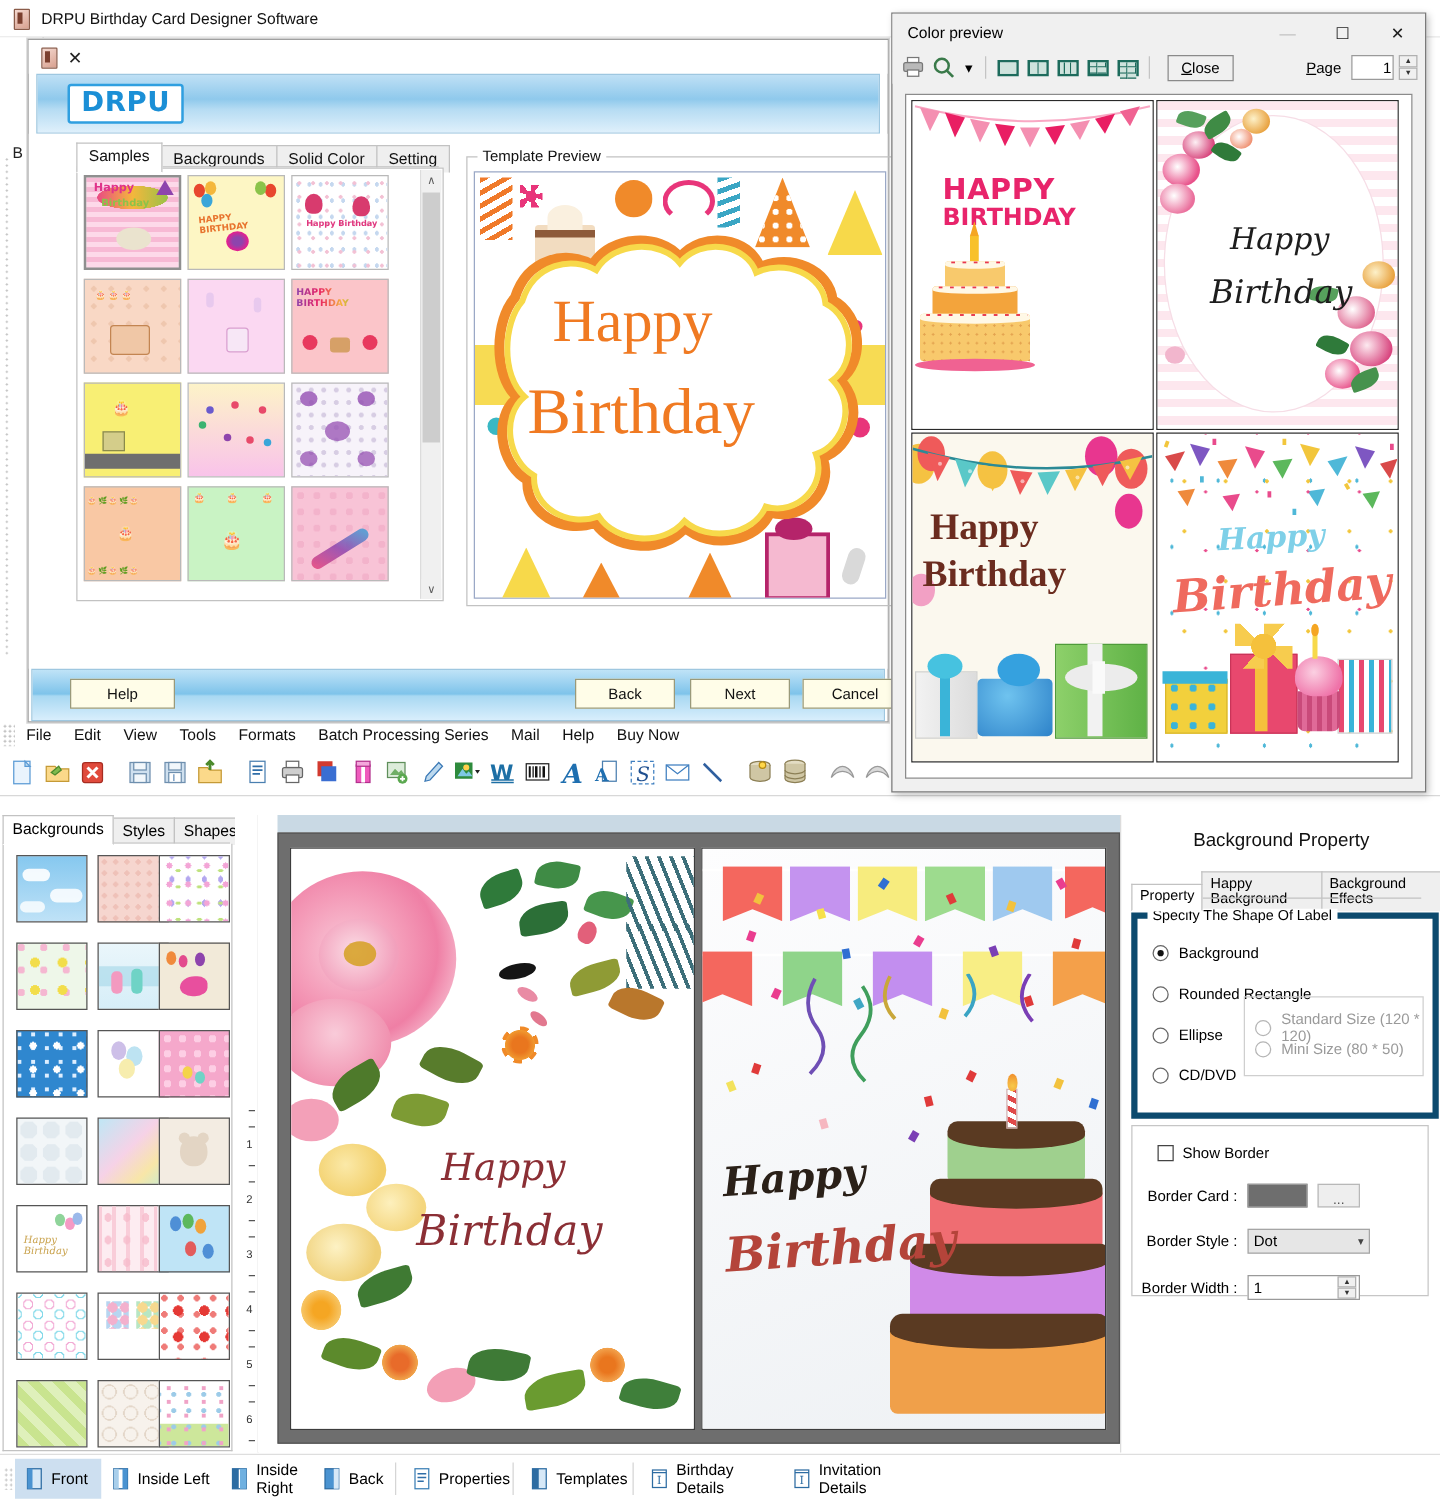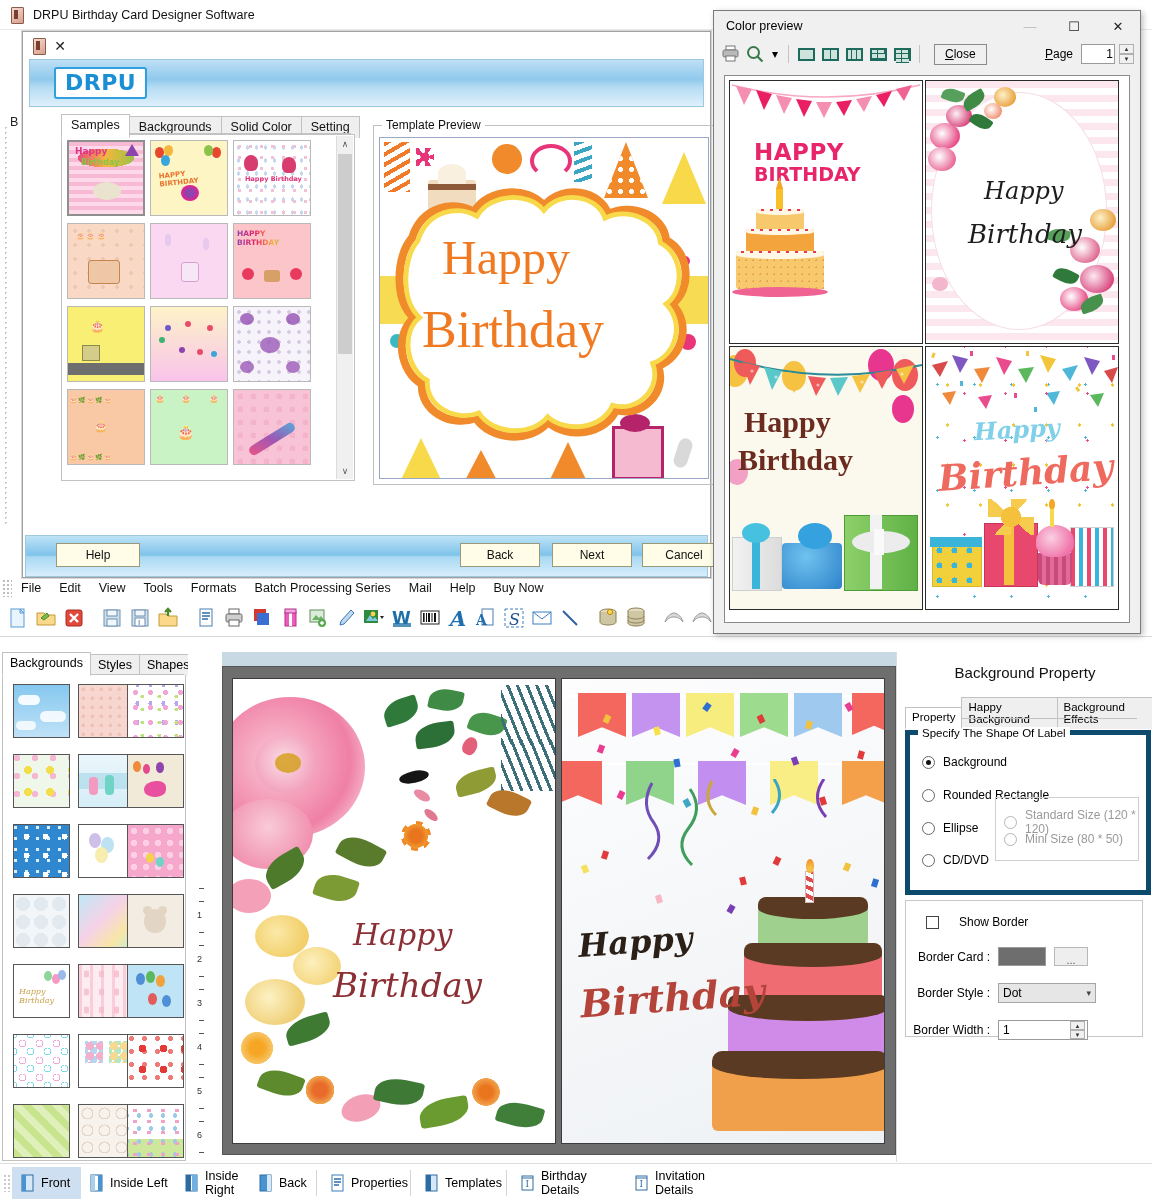--- a/index.html
+++ b/index.html
@@ -131,21 +131,21 @@
   #proptabline{position:absolute;left:8px;top:66px;width:232px;height:1px;background:#c2c2c2;}
   #shapegroup{position:absolute;left:8px;top:78px;width:236px;height:155px;border:5px solid #0c4a6e;}
   #shapegroup .legend{position:absolute;left:8px;top:-8px;background:#fff;padding:0 4px;font-size:11.5px;}
   .radio-row{position:absolute;left:12px;display:flex;align-items:center;gap:8px;font-size:12px;}
   .radio{width:13px;height:13px;border:1px solid #666;border-radius:50%;background:#fff;position:relative;flex:none;box-sizing:border-box;}
   .radio.on:after{content:"";position:absolute;left:3px;top:3px;width:5px;height:5px;border-radius:50%;background:#111;}
   .radio.dim{border-color:#b5b5b5;}
   #sizebox{position:absolute;left:85px;top:62px;width:142px;height:62px;border:1px solid #cfcfcf;}
   .dimtxt{color:#9a9a9a;}
   #bordergroup{position:absolute;left:8px;top:248px;width:236px;height:135px;border:1px solid #c6c6c6;}
-  #cb-showborder{position:absolute;left:20px;top:14px;display:flex;align-items:center;gap:20px;font-size:12px;}
+  #cb-showborder{position:absolute;left:20px;top:14px;display:flex;align-items:center;gap:7px;font-size:12px;}
   .cbox{width:13px;height:13px;border:1px solid #444;background:#fff;flex:none;box-sizing:border-box;}
   .prow{position:absolute;display:flex;align-items:center;font-size:12px;}
   .plabel{width:84px;text-align:right;margin-right:8px;}
   #swatch{width:48px;height:19px;background:#6e6e6e;border:1px solid #9a9a9a;box-sizing:border-box;}
   #swbtn{width:34px;height:19px;background:#eeeeee;border:1px solid #b8b8b8;font-size:11px;
       display:flex;align-items:flex-end;justify-content:center;box-sizing:border-box;color:#555;line-height:10px;}
   #styleselect{width:98px;height:20px;background:#e6e6e6;border:1px solid #a5a5a5;box-sizing:border-box;
       display:flex;align-items:center;padding:0 4px;justify-content:space-between;font-size:12px;}
   #widthinput{width:90px;height:20px;background:#fff;border:1px solid #9a9a9a;box-sizing:border-box;
       display:flex;align-items:center;padding:0 2px 0 4px;justify-content:space-between;font-size:12px;}

